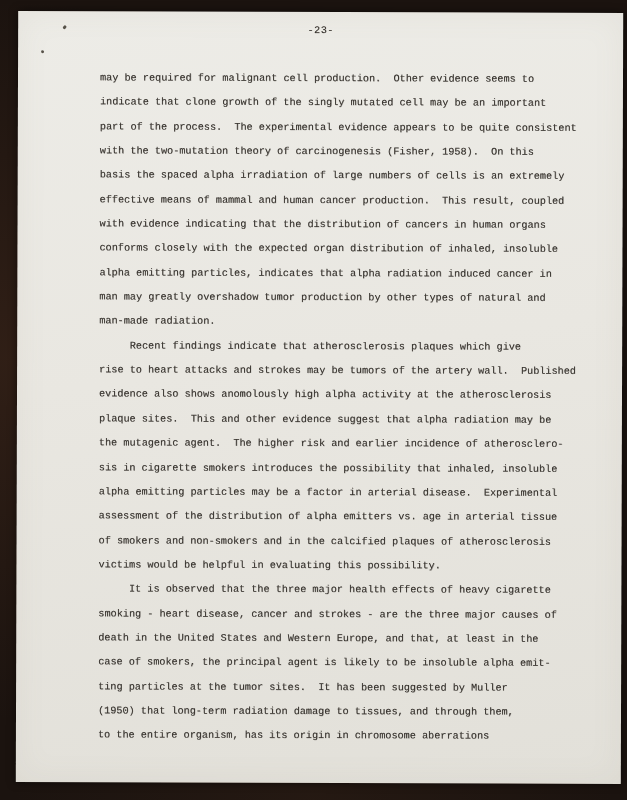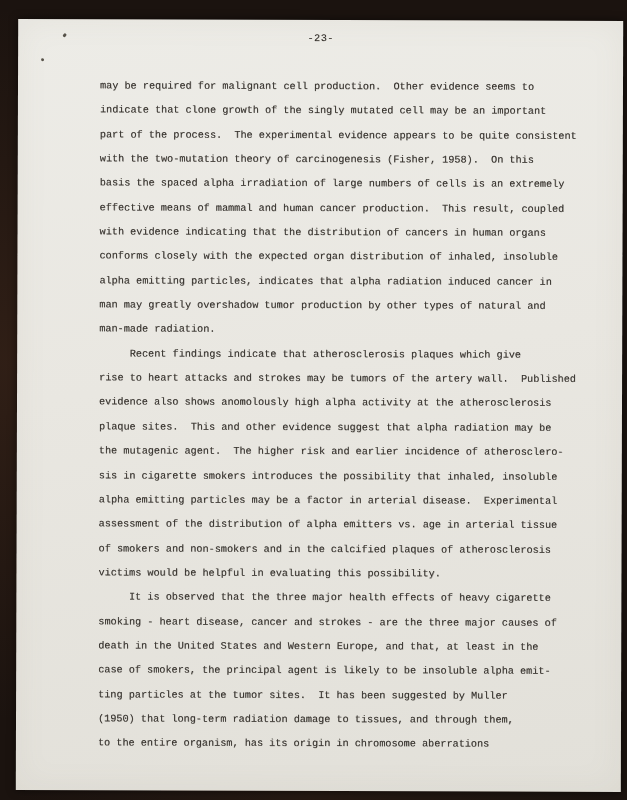--- a/index.html
+++ b/index.html
@@ -14,21 +14,20 @@
     background: var(--bg, #1b130f);
     font-family: "Liberation Mono", monospace;
   }
   .scan-bed {
     position: absolute;
     inset: 0;
     background:
       radial-gradient(120% 90% at 2% 45%, rgba(96,58,38,0.30), rgba(0,0,0,0) 50%),
       radial-gradient(80% 60% at 50% 100%, rgba(80,50,32,0.18), rgba(0,0,0,0) 60%),
       var(--bg, #1b130f);
-    margin-top: 8px;
   }
   .paper {
     position: absolute;
     left: 17px;
     top: 12px;
     width: 605px;
     height: 771px;
     background: linear-gradient(172deg, #edece7 0%, var(--paper, #e9e7e1) 45%, #e2e0d9 100%);
     transform: rotate(0.18deg);
     transform-origin: 50% 50%;

